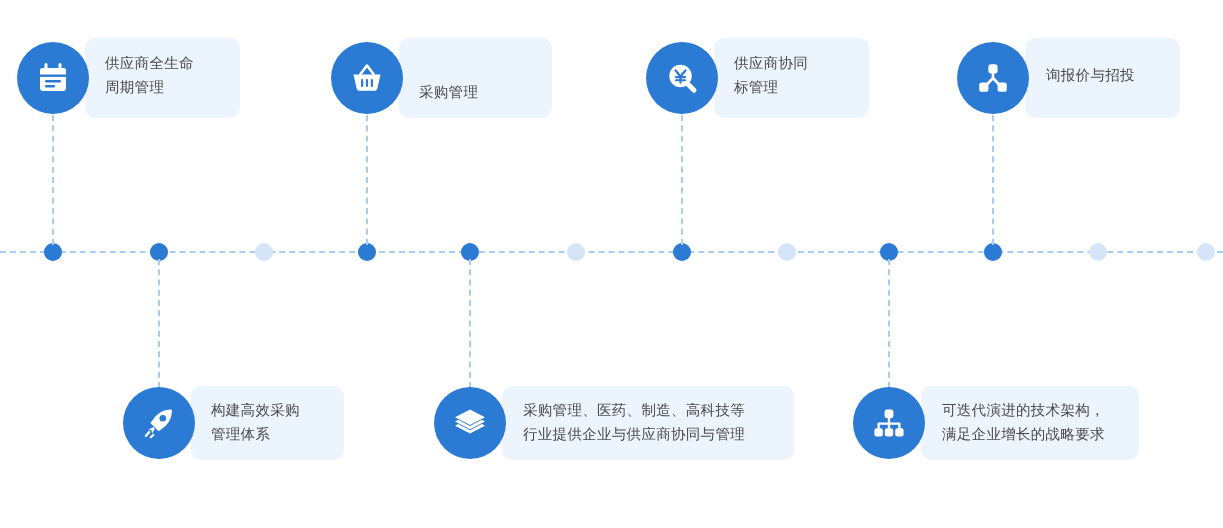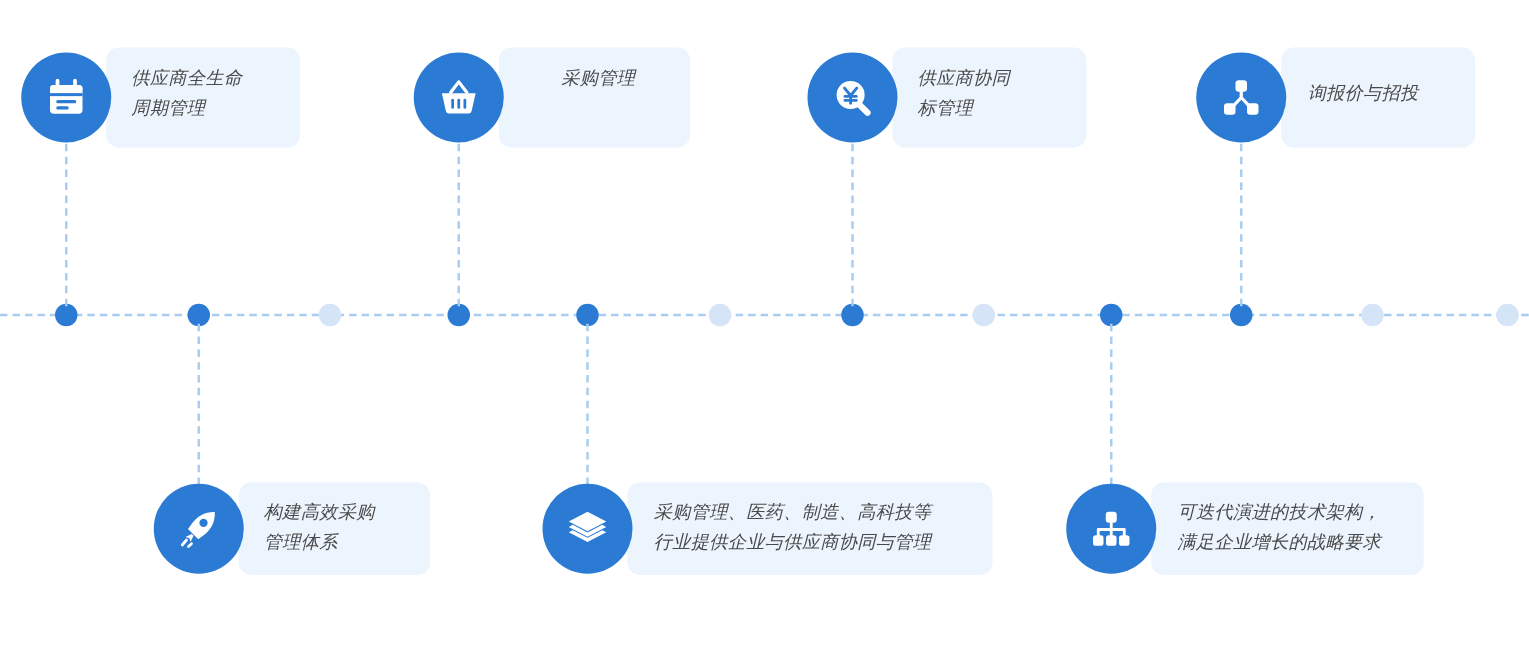--- a/index.html
+++ b/index.html
@@ -3,21 +3,21 @@
 <meta charset="utf-8">
 <style>
   html,body{margin:0;padding:0;}
   body{
     width:1223px;height:528px;
     background:#ffffff;
     font-family:"Liberation Sans","DejaVu Sans",sans-serif;
     overflow:hidden;
     position:relative;
   }
-  #stage{position:absolute;left:0;top:0;width:1223px;height:528px;font-style:italic;}
+  #stage{position:absolute;left:0;top:0;width:1223px;height:528px;}
 
   
   .timeline-line{
     position:absolute;
     left:0;top:251px;
     width:1223px;height:0;
     border-top:2px dashed #a9cdf0;
   }
   .tl-dot{
     position:absolute;
@@ -103,21 +103,21 @@
         <rect x="5" y="8" width="26" height="6" rx="3" fill="#ffffff"></rect>
         <rect x="5" y="14.5" width="26" height="2.4" fill="#2b7ad4"></rect>
         <rect x="10" y="20" width="16" height="2.6" rx="1.3" fill="#2b7ad4"></rect>
         <rect x="10" y="25" width="10" height="2.6" rx="1.3" fill="#2b7ad4"></rect>
       </svg>
     </div>
   </div>
 
   <div class="node">
     <div class="panel" style="left:399px;top:38px;width:153px;height:80px;"></div>
-    <div class="panel-text" style="left:419px;top:51px;width:130px;margin-left:30px;">采购管理</div>
+    <div class="panel-text" style="left:419px;top:80px;width:130px;">采购管理</div>
     <div class="icon-circle" style="left:331px;top:42px;">
       <svg width="36" height="36" viewBox="0 0 36 36" aria-hidden="true">
         <path d="M11.5 14 L18 5.5 L24.5 14" stroke="#ffffff" stroke-width="2.6" fill="none" stroke-linecap="round" stroke-linejoin="round"></path>
         <path d="M4.5 14.5 h27 l-3.2 14.2 a2.6 2.6 0 0 1 -2.55 2.05 h-15.5
                  a2.6 2.6 0 0 1 -2.55 -2.05 Z" fill="#ffffff"></path>
         <rect x="12" y="19" width="2.2" height="8" rx="1.1" fill="#2b7ad4"></rect>
         <rect x="16.9" y="19" width="2.2" height="8" rx="1.1" fill="#2b7ad4"></rect>
         <rect x="21.8" y="19" width="2.2" height="8" rx="1.1" fill="#2b7ad4"></rect>
       </svg>
     </div>

